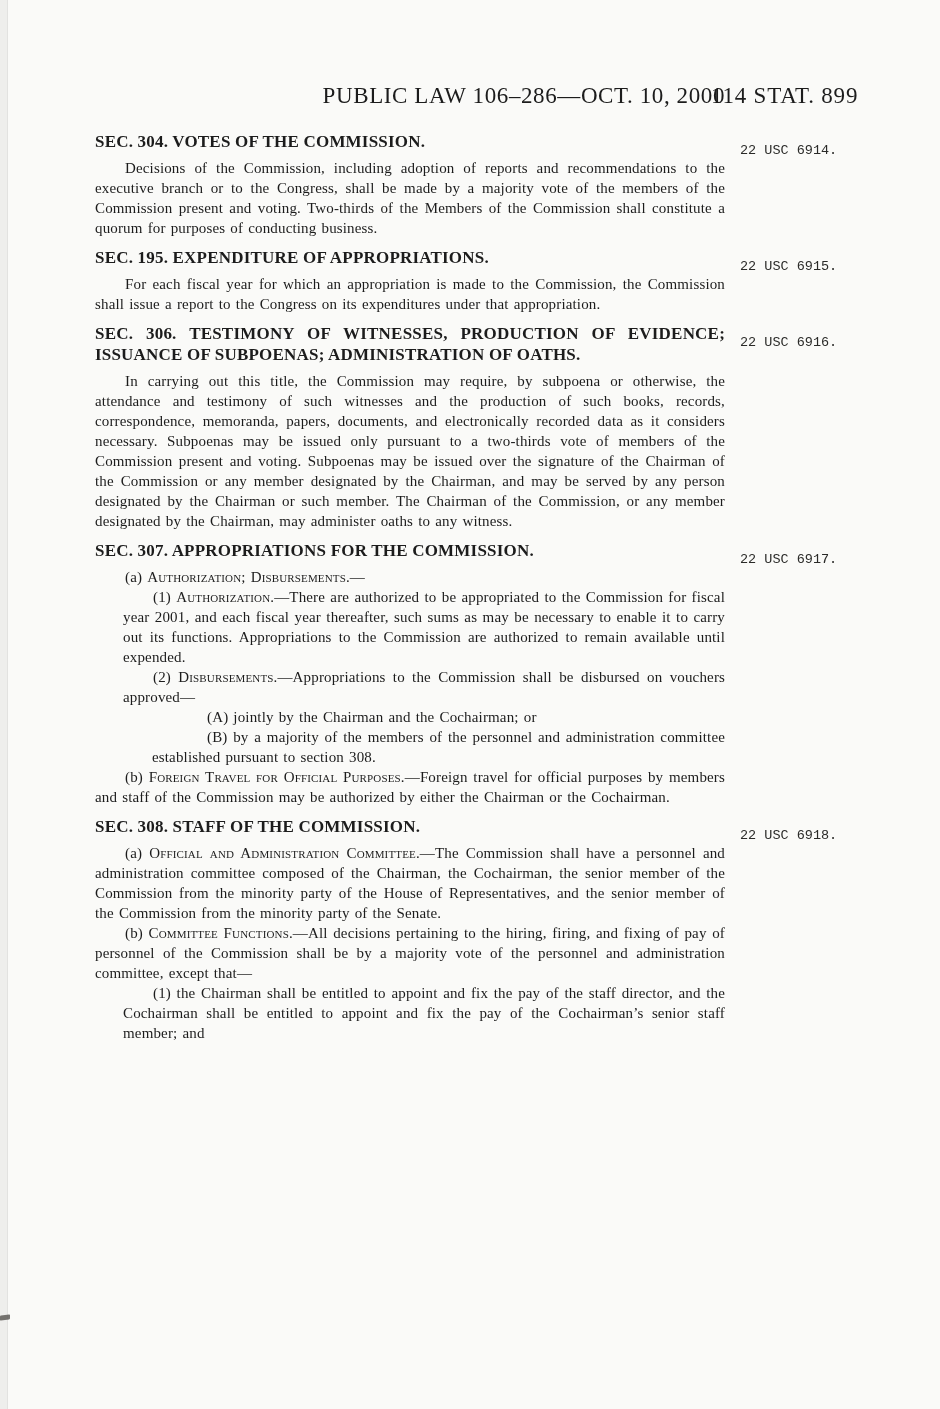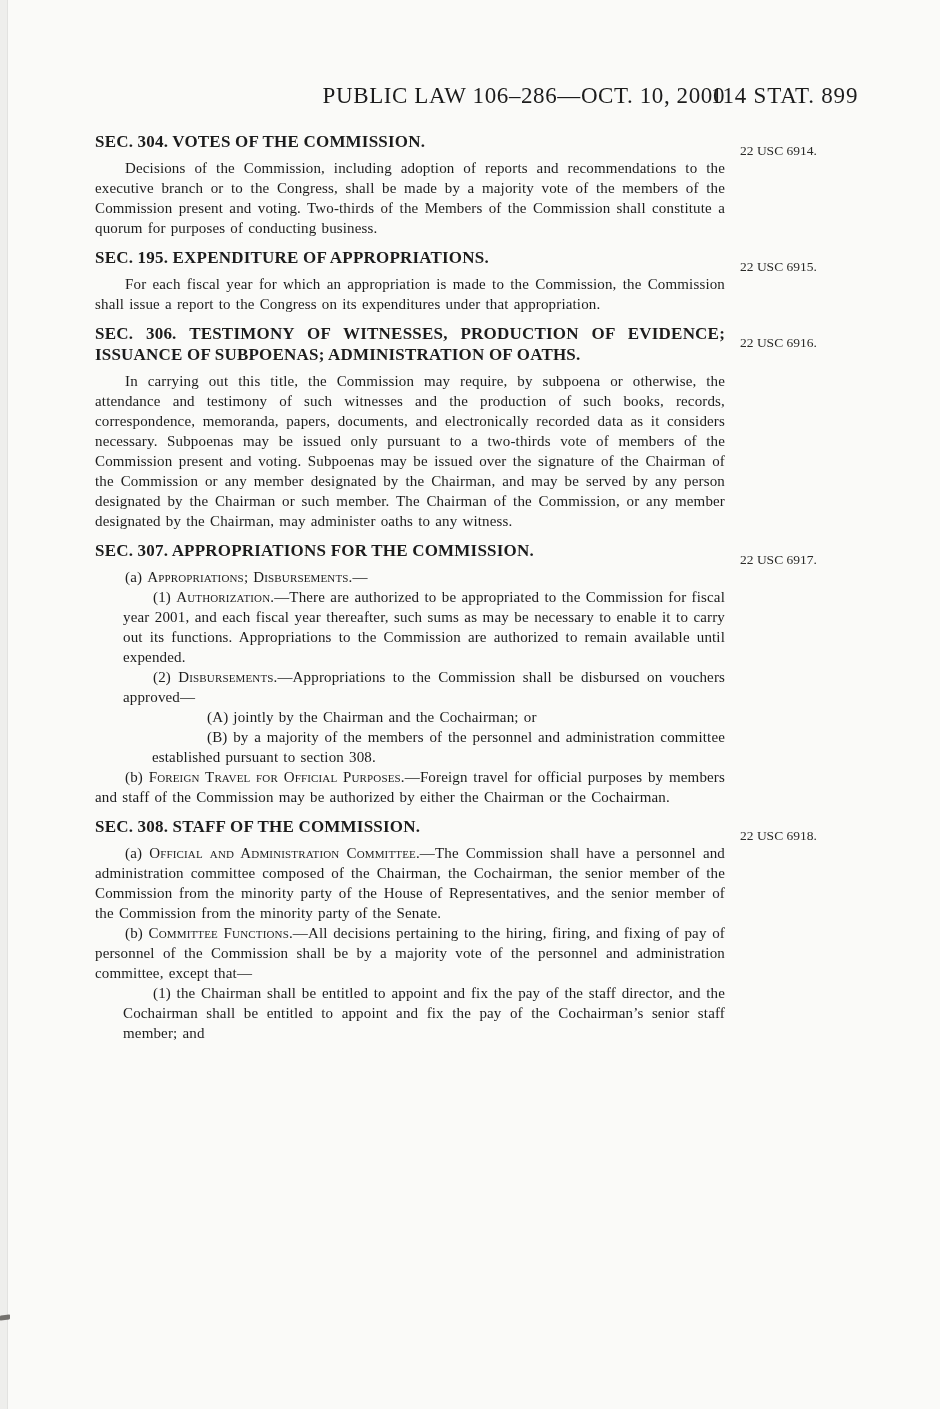--- a/index.html
+++ b/index.html
@@ -49,20 +49,21 @@
     text-align: left;
   }
   .sec-heading span { display: block; }
   .sec-heading.multi .line1 { text-align: justify; text-align-last: justify; }
   .sec-heading .line2 { text-align: left; }
   .margin-note {
     position: absolute; left: 645px; top: 12px; width: 195px;
     font-size: 13.5px; font-weight: normal;
     line-height: 16px; white-space: nowrap;
     color: #2a2a28;
+    font-family: Liberation Mono, monospace;
   }
   p {
     margin: 0;
     font-size: 15px; line-height: 20px;
     text-align: justify;
     letter-spacing: .15px; word-spacing: 1.2px;
   }
   .lvl0 { text-indent: 30px; }
   .lvl1 { margin-left: 28px; text-indent: 30px; }
   .lvl2 { margin-left: 57px; text-indent: 55px; }
@@ -99,21 +100,21 @@
         <span class="line2">ISSUANCE OF SUBPOENAS; ADMINISTRATION OF OATHS.</span>
       </h2>
       <aside class="margin-note">22 USC 6916.</aside>
       <p class="lvl0"><span>In carrying out this title, the Commission may require, by subpoena or otherwise, the attendance and testimony of such witnesses and the production of such books, records, correspondence, memoranda, papers, documents, and electronically recorded data as it considers necessary. Subpoenas may be issued only pursuant to a two-thirds vote of members of the Commission present and voting. Subpoenas may be issued over the signature of the Chairman of the Commission or any member designated by the Chairman, and may be served by any person designated by the Chairman or such member. The Chairman of the Commission, or any member designated by the Chairman, may administer oaths to any witness.</span></p>
     </section>
     <section>
       <h2 class="sec-heading">
         <span class="line1">SEC. 307. APPROPRIATIONS FOR THE COMMISSION.</span>
       </h2>
       <aside class="margin-note">22 USC 6917.</aside>
-      <p class="lvl0"><span>(a) </span><span class="sc">Appropriations; Disbursements.—</span></p>
+      <p class="lvl0"><span>(a) </span><span class="sc">Authorization; Disbursements.—</span></p>
       <p class="lvl1"><span>(1) </span><span class="sc">Authorization.—</span><span>There are authorized to be appropriated to the Commission for fiscal year 2001, and each fiscal year thereafter, such sums as may be necessary to enable it to carry out its functions. Appropriations to the Commission are authorized to remain available until expended.</span></p>
       <p class="lvl1"><span>(2) </span><span class="sc">Disbursements.—</span><span>Appropriations to the Commission shall be disbursed on vouchers approved—</span></p>
       <p class="lvl2"><span>(A) jointly by the Chairman and the Cochairman; or</span></p>
       <p class="lvl2"><span>(B) by a majority of the members of the personnel and administration committee established pursuant to section 308.</span></p>
       <p class="lvl0"><span>(b) </span><span class="sc">Foreign Travel for Official Purposes.—</span><span>Foreign travel for official purposes by members and staff of the Commission may be authorized by either the Chairman or the Cochairman.</span></p>
     </section>
     <section>
       <h2 class="sec-heading">
         <span class="line1">SEC. 308. STAFF OF THE COMMISSION.</span>
       </h2>

